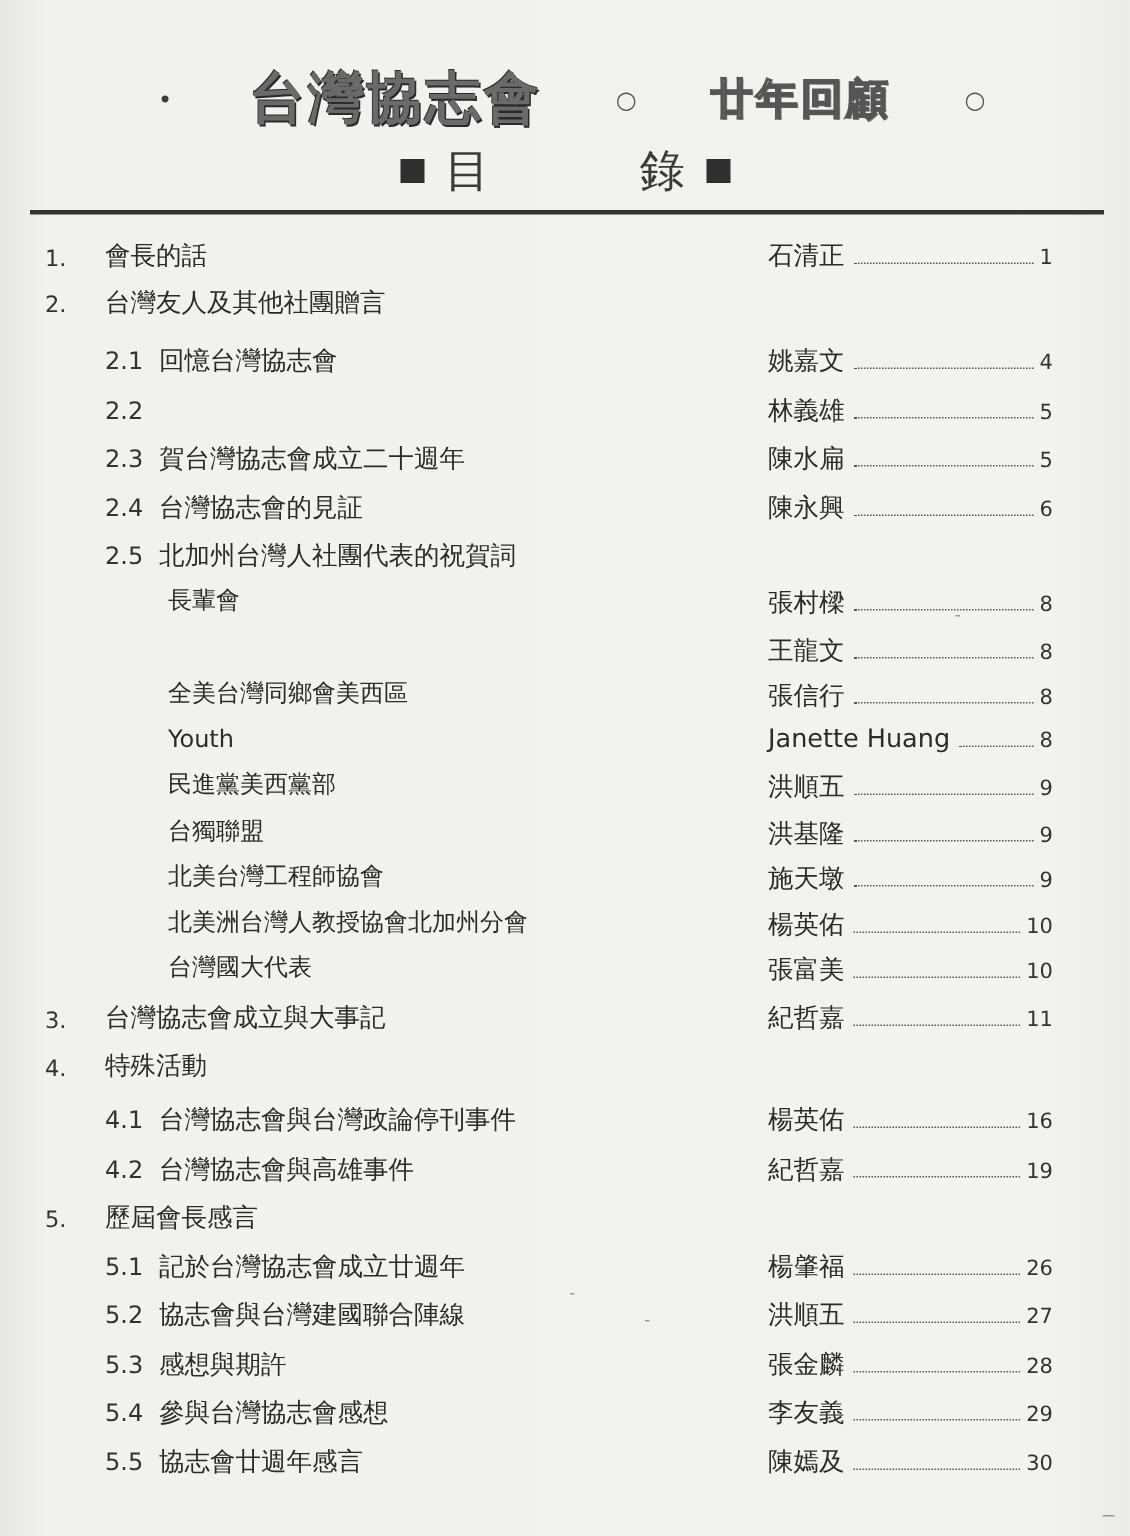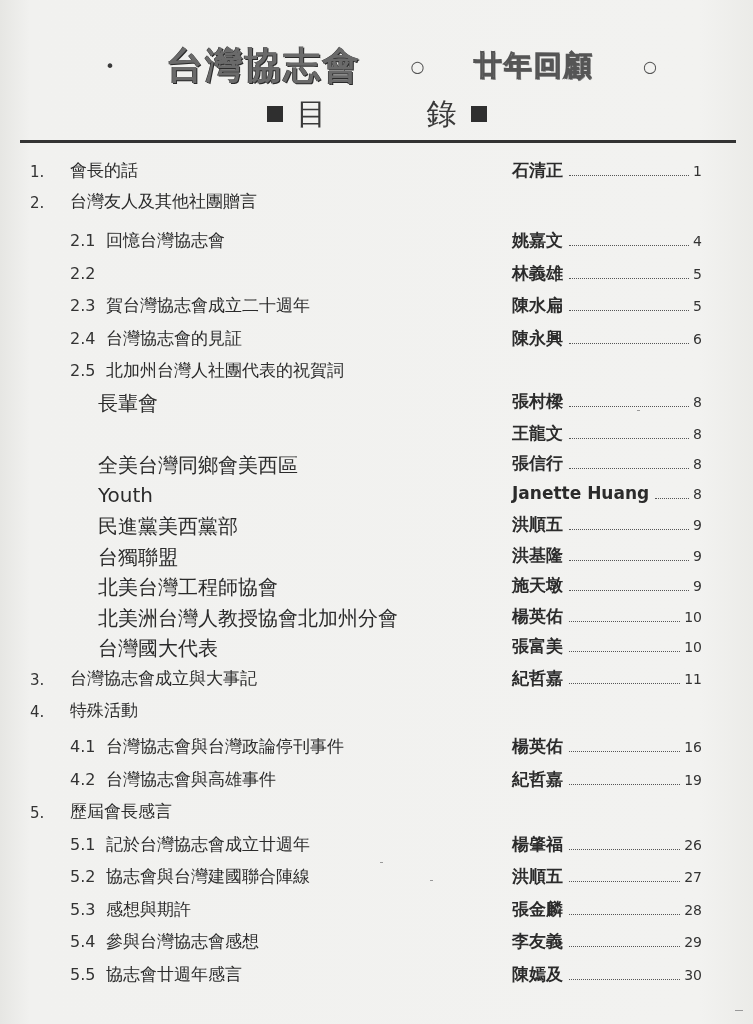--- a/index.html
+++ b/index.html
@@ -45,30 +45,30 @@
   .num {
     position:absolute; font-size:15px; color:#333; top:8px;
   }
   .label {
     position:absolute; font-size:17px; color:#2b2b2b; top:4px; white-space:nowrap;
   }
   .author {
     position:absolute; left:512px; top:4px; font-size:17px; color:#2b2b2b; white-space:nowrap;
     display:flex; align-items:baseline; width:190px;
   }
-  .author-name { white-space:nowrap;font-weight:bold; }
+  .author-name { white-space:nowrap; }
   .leader {
     flex:1; border-bottom:1.5px dotted #555; margin:0 4px 4px 6px; height:1px;
   }
   .page-num { font-size:14px; color:#333; min-width:8px; text-align:right; }
   .lv1 .num { left:30px; }
   .lv1 .label { left:70px; }
   .lv2 .num { left:70px; font-size:16px; top:6px; }
   .lv2 .label { left:106px; }
-  .lv3 .label { left:98px; font-size:20px; }
+  .lv3 .label { left:112px; font-size:16px; }
   .speck { position:absolute; width:3px; height:1px; background:#999; }
 </style>
 </head>
 <body>
 
 <div class="page">
 
   <div class="title-row">
     <span class="title-bullet">•</span>
     <span class="title-main">台灣協志會</span>

